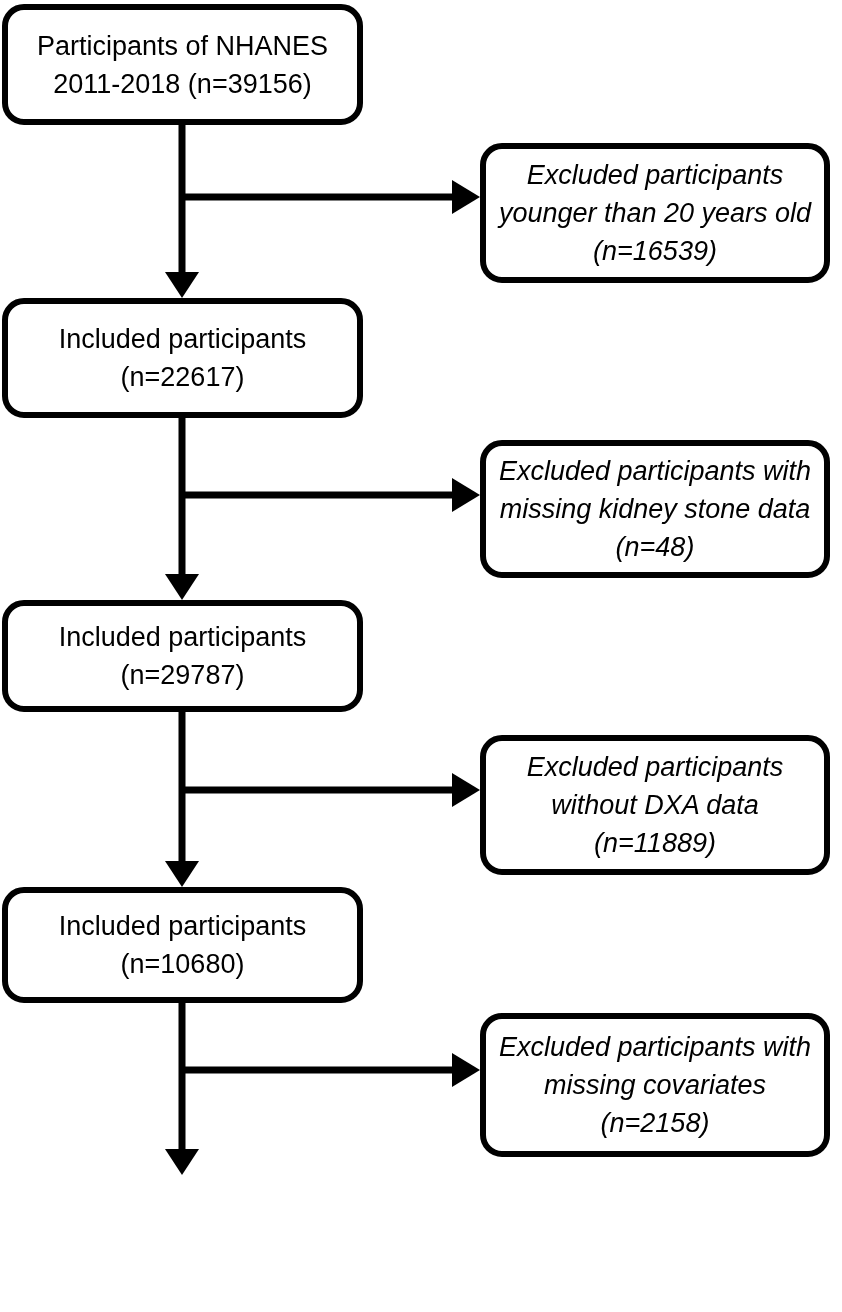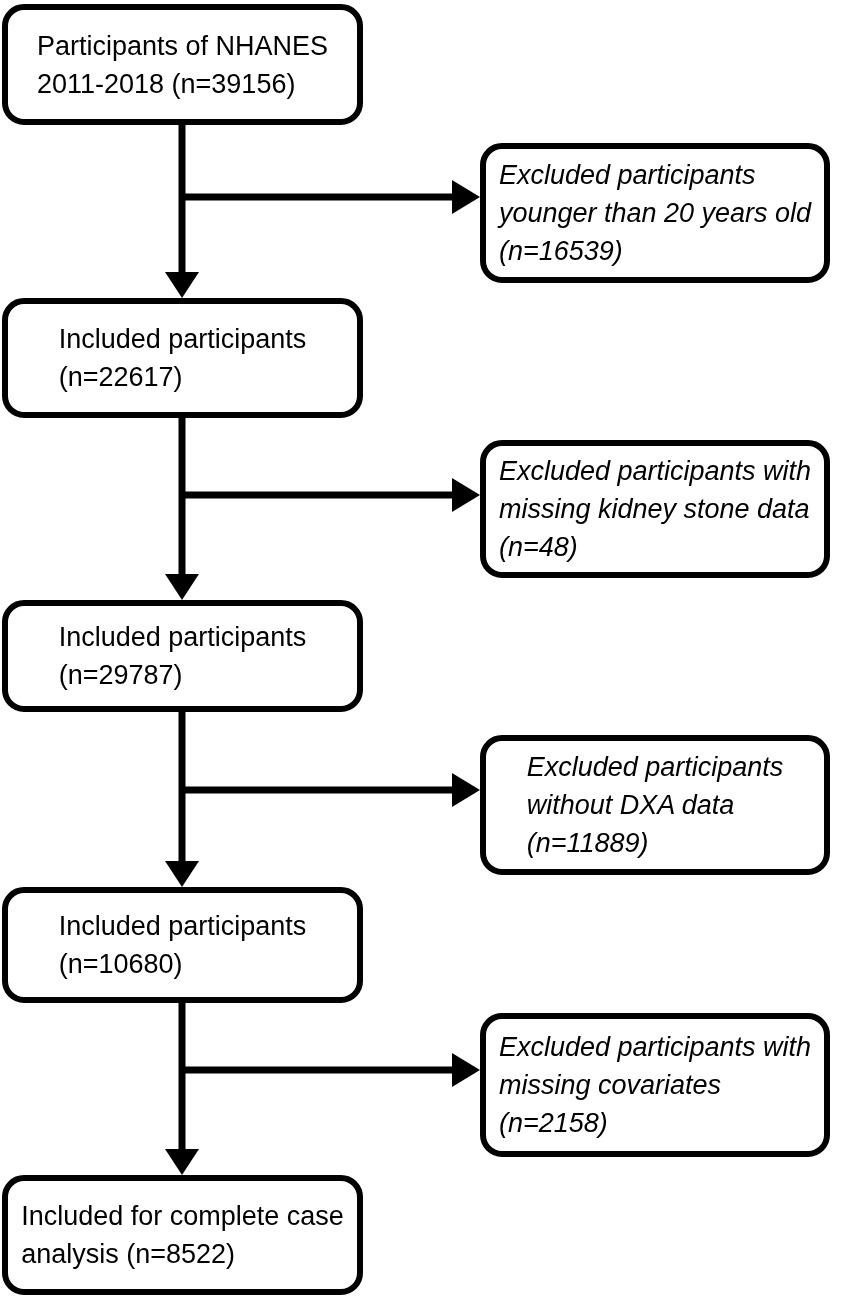--- a/index.html
+++ b/index.html
@@ -21,21 +21,21 @@
   }
 
   .flow-box {
     position: absolute;
     background: #ffffff;
     border: 6px solid #000000;
     border-radius: 22px;
     display: flex;
     align-items: center;
     justify-content: center;
-    text-align: left;
+    text-align: center;
     color: #000000;
     font-size: 27px;
     line-height: 38px;
     white-space: pre-line;
     z-index: 2;
   }
 
   
   .main-node  { left: 2px;  width: 361px; }
   #main-node-1 { top: 4px;    height: 121px; }
@@ -98,24 +98,20 @@
   <div id="main-node-3" class="flow-box main-node">
     <span>Included participants
 (n=29787)</span>
   </div>
 
   <div id="main-node-4" class="flow-box main-node">
     <span>Included participants
 (n=10680)</span>
   </div>
 
-  <div id="main-node-5" class="flow-box main-node">
-    <span>Included for complete case
-analysis (n=8522)</span>
-  </div>
 
   <div id="exclusion-node-1" class="flow-box exclusion-node">
     <span>Excluded participants
 younger than 20 years old
 (n=16539)</span>
   </div>
 
   <div id="exclusion-node-2" class="flow-box exclusion-node">
     <span>Excluded participants with
 missing kidney stone data

